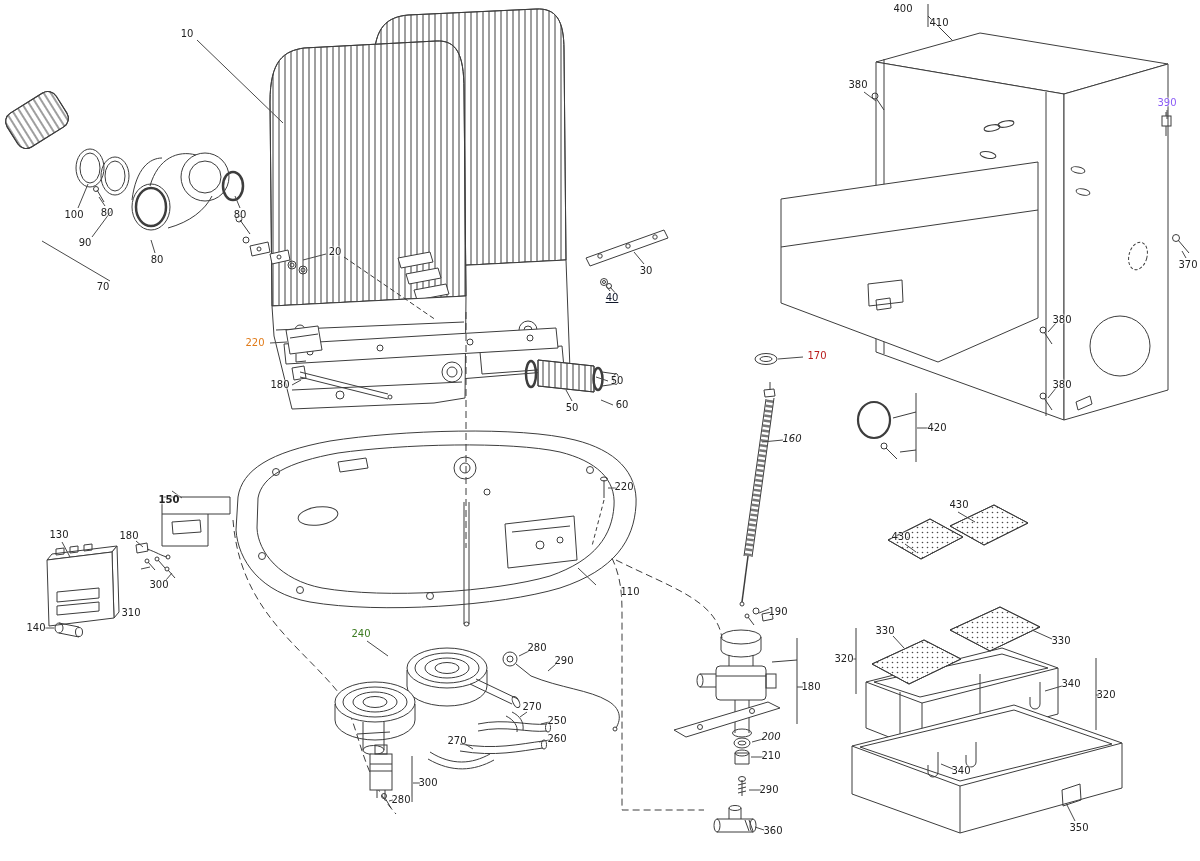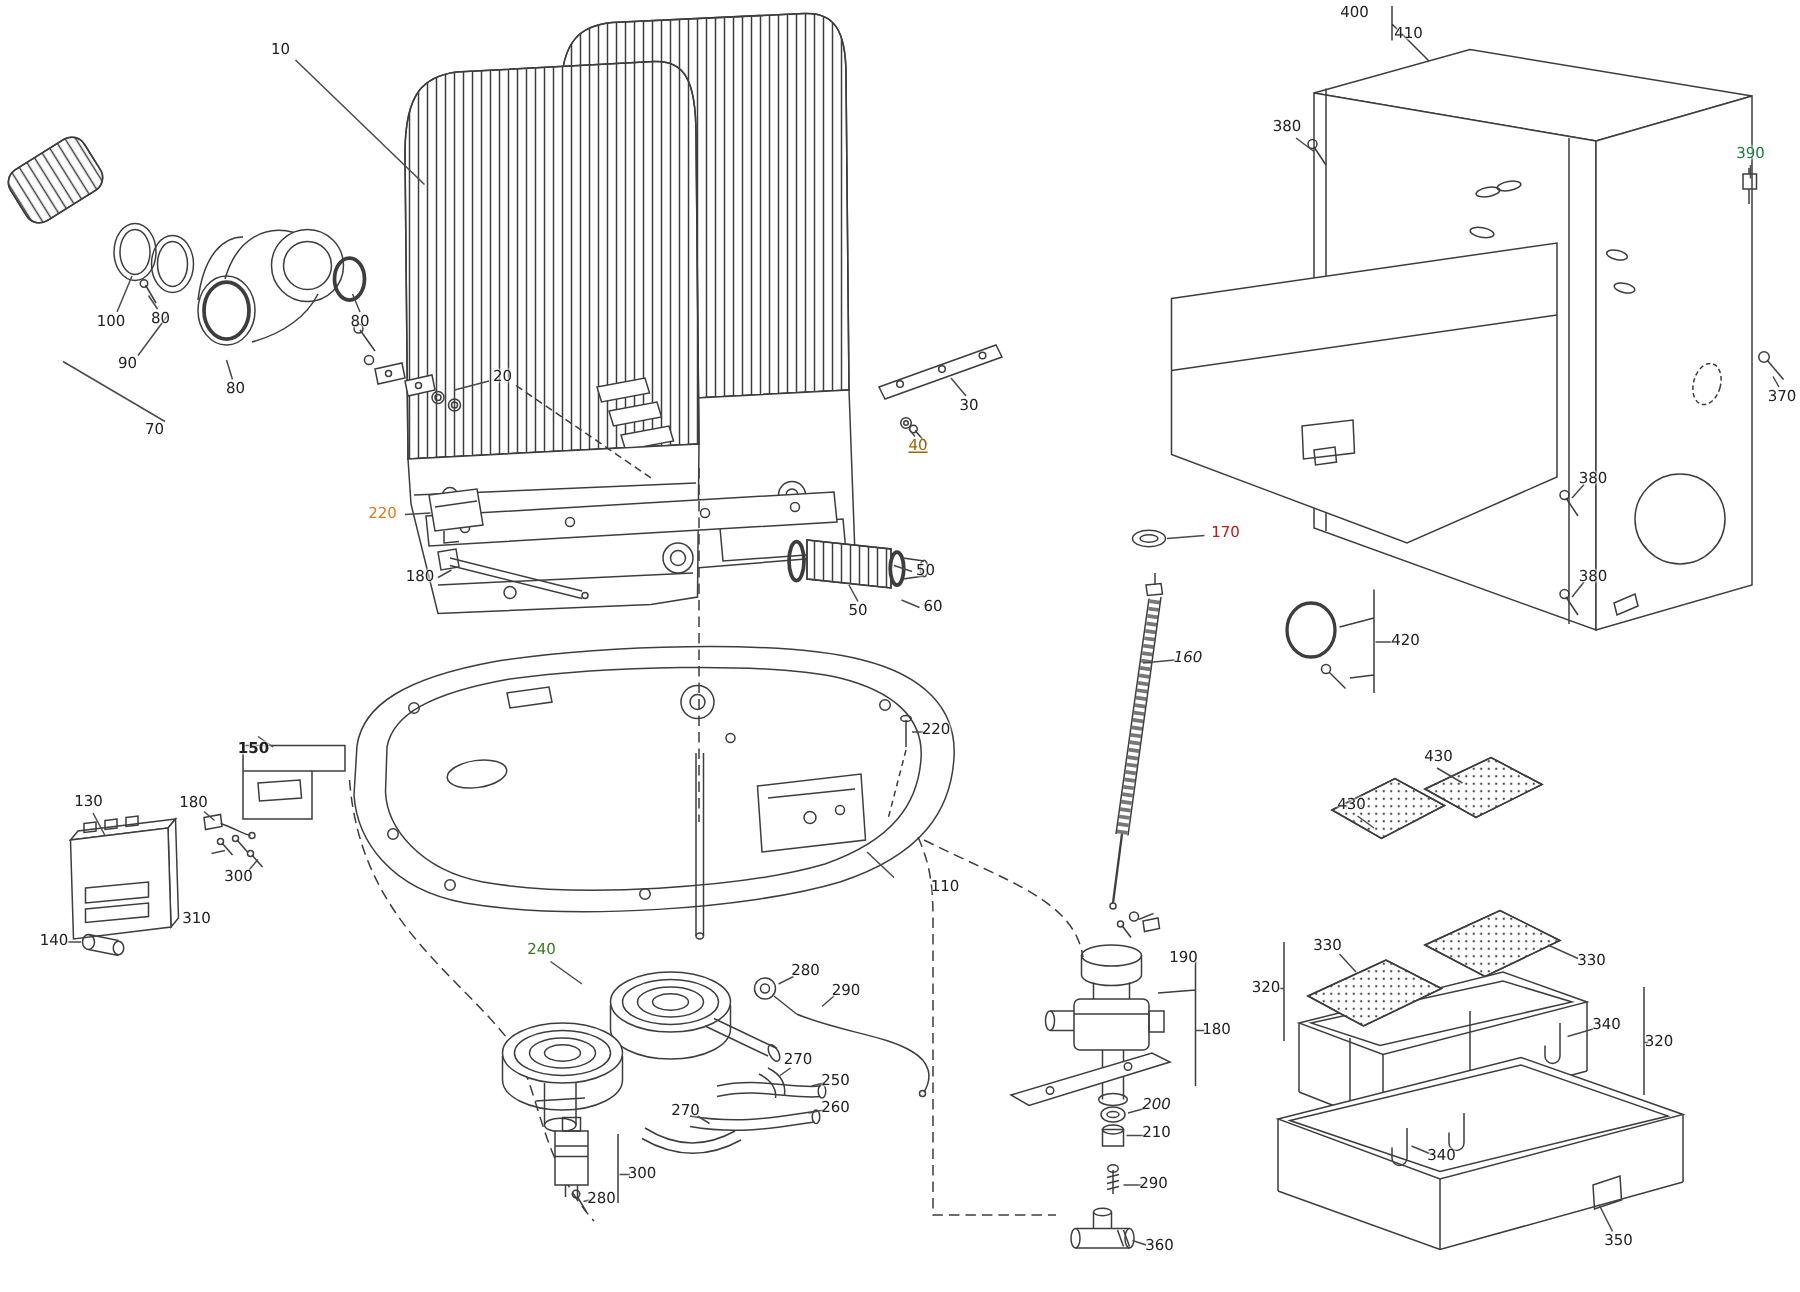--- a/index.html
+++ b/index.html
@@ -461,51 +461,51 @@
         <line x1="1075" y1="821" x2="1066" y2="803"></line>
         <line x1="764" y1="830" x2="755" y2="827"></line>
       </g>
 </svg>
 
 <div id="callout-layer">
       <div class="part-label" style="left: 187px; top: 34px; color: rgb(34, 34, 34);">10</div>
       <div class="part-label" style="left: 903px; top: 9px; color: rgb(34, 34, 34);">400</div>
       <div class="part-label" style="left: 903px; top: 23px; color: rgb(34, 34, 34); margin-left: 36px;">410</div>
       <div class="part-label" style="left: 858px; top: 85px; color: rgb(34, 34, 34);">380</div>
-      <div class="part-label" style="left: 1167px; top: 103px; color: #15803d;">390</div>
+      <div class="part-label" style="left: 1167px; top: 103px; color: #8b5cf6;">390</div>
       <div class="part-label" style="left: 74px; top: 215px; color: rgb(34, 34, 34);">100</div>
       <div class="part-label" style="left: 107px; top: 213px; color: rgb(34, 34, 34);">80</div>
       <div class="part-label" style="left: 240px; top: 215px; color: rgb(34, 34, 34);">80</div>
       <div class="part-label" style="left: 85px; top: 243px; color: rgb(34, 34, 34);">90</div>
       <div class="part-label" style="left: 157px; top: 260px; color: rgb(34, 34, 34);">80</div>
       <div class="part-label" style="left: 103px; top: 287px; color: rgb(34, 34, 34);">70</div>
       <div class="part-label" style="left: 335px; top: 252px; color: rgb(34, 34, 34);">20</div>
       <div class="part-label" style="left: 646px; top: 271px; color: rgb(34, 34, 34);">30</div>
-      <div class="part-label" style="left: 612px; top: 298px; color: #a16207; text-decoration: underline;">40</div>
+      <div class="part-label" style="left: 612px; top: 298px; color: #0f172a; text-decoration: underline;">40</div>
       <div class="part-label" style="left: 1188px; top: 265px; color: rgb(34, 34, 34);">370</div>
       <div class="part-label" style="left: 1062px; top: 320px; color: rgb(34, 34, 34);">380</div>
       <div class="part-label" style="left: 255px; top: 343px; color: rgb(224, 123, 26);">220</div>
       <div class="part-label" style="left: 817px; top: 356px; color: #b91c1c;">170</div>
       <div class="part-label" style="left: 280px; top: 385px; color: rgb(34, 34, 34);">180</div>
       <div class="part-label" style="left: 617px; top: 381px; color: rgb(34, 34, 34);">50</div>
       <div class="part-label" style="left: 1062px; top: 385px; color: rgb(34, 34, 34);">380</div>
       <div class="part-label" style="left: 622px; top: 405px; color: rgb(34, 34, 34);">60</div>
       <div class="part-label" style="left: 572px; top: 408px; color: rgb(34, 34, 34);">50</div>
       <div class="part-label" style="left: 937px; top: 428px; color: rgb(34, 34, 34);">420</div>
       <div class="part-label" style="left: 792px; top: 439px; color: rgb(34, 34, 34); font-style: italic;">160</div>
       <div class="part-label" style="left: 169px; top: 500px; color: rgb(34, 34, 34); font-weight: bold;">150</div>
       <div class="part-label" style="left: 624px; top: 487px; color: rgb(34, 34, 34);">220</div>
       <div class="part-label" style="left: 959px; top: 505px; color: rgb(34, 34, 34);">430</div>
       <div class="part-label" style="left: 59px; top: 535px; color: rgb(34, 34, 34);">130</div>
       <div class="part-label" style="left: 901px; top: 537px; color: rgb(34, 34, 34);">430</div>
       <div class="part-label" style="left: 129px; top: 536px; color: rgb(34, 34, 34);">180</div>
       <div class="part-label" style="left: 131px; top: 569px; color: rgb(34, 34, 34); margin-top: 44px;">310</div>
       <div class="part-label" style="left: 159px; top: 585px; color: rgb(34, 34, 34);">300</div>
       <div class="part-label" style="left: 598px; top: 592px; color: rgb(34, 34, 34); margin-left: 32px;">110</div>
-      <div class="part-label" style="left: 778px; top: 639px; color: rgb(34, 34, 34); margin-left: 11px;">190</div>
+      <div class="part-label" style="left: 778px; top: 612px; color: rgb(34, 34, 34);">190</div>
       <div class="part-label" style="left: 36px; top: 628px; color: rgb(34, 34, 34);">140</div>
       <div class="part-label" style="left: 885px; top: 631px; color: rgb(34, 34, 34);">330</div>
       <div class="part-label" style="left: 1061px; top: 641px; color: rgb(34, 34, 34);">330</div>
       <div class="part-label" style="left: 361px; top: 634px; color: rgb(58, 122, 30);">240</div>
       <div class="part-label" style="left: 537px; top: 648px; color: rgb(34, 34, 34);">280</div>
       <div class="part-label" style="left: 844px; top: 659px; color: rgb(34, 34, 34);">320</div>
       <div class="part-label" style="left: 564px; top: 661px; color: rgb(34, 34, 34);">290</div>
       <div class="part-label" style="left: 1071px; top: 684px; color: rgb(34, 34, 34);">340</div>
       <div class="part-label" style="left: 1106px; top: 695px; color: rgb(34, 34, 34);">320</div>
       <div class="part-label" style="left: 811px; top: 687px; color: rgb(34, 34, 34);">180</div>

